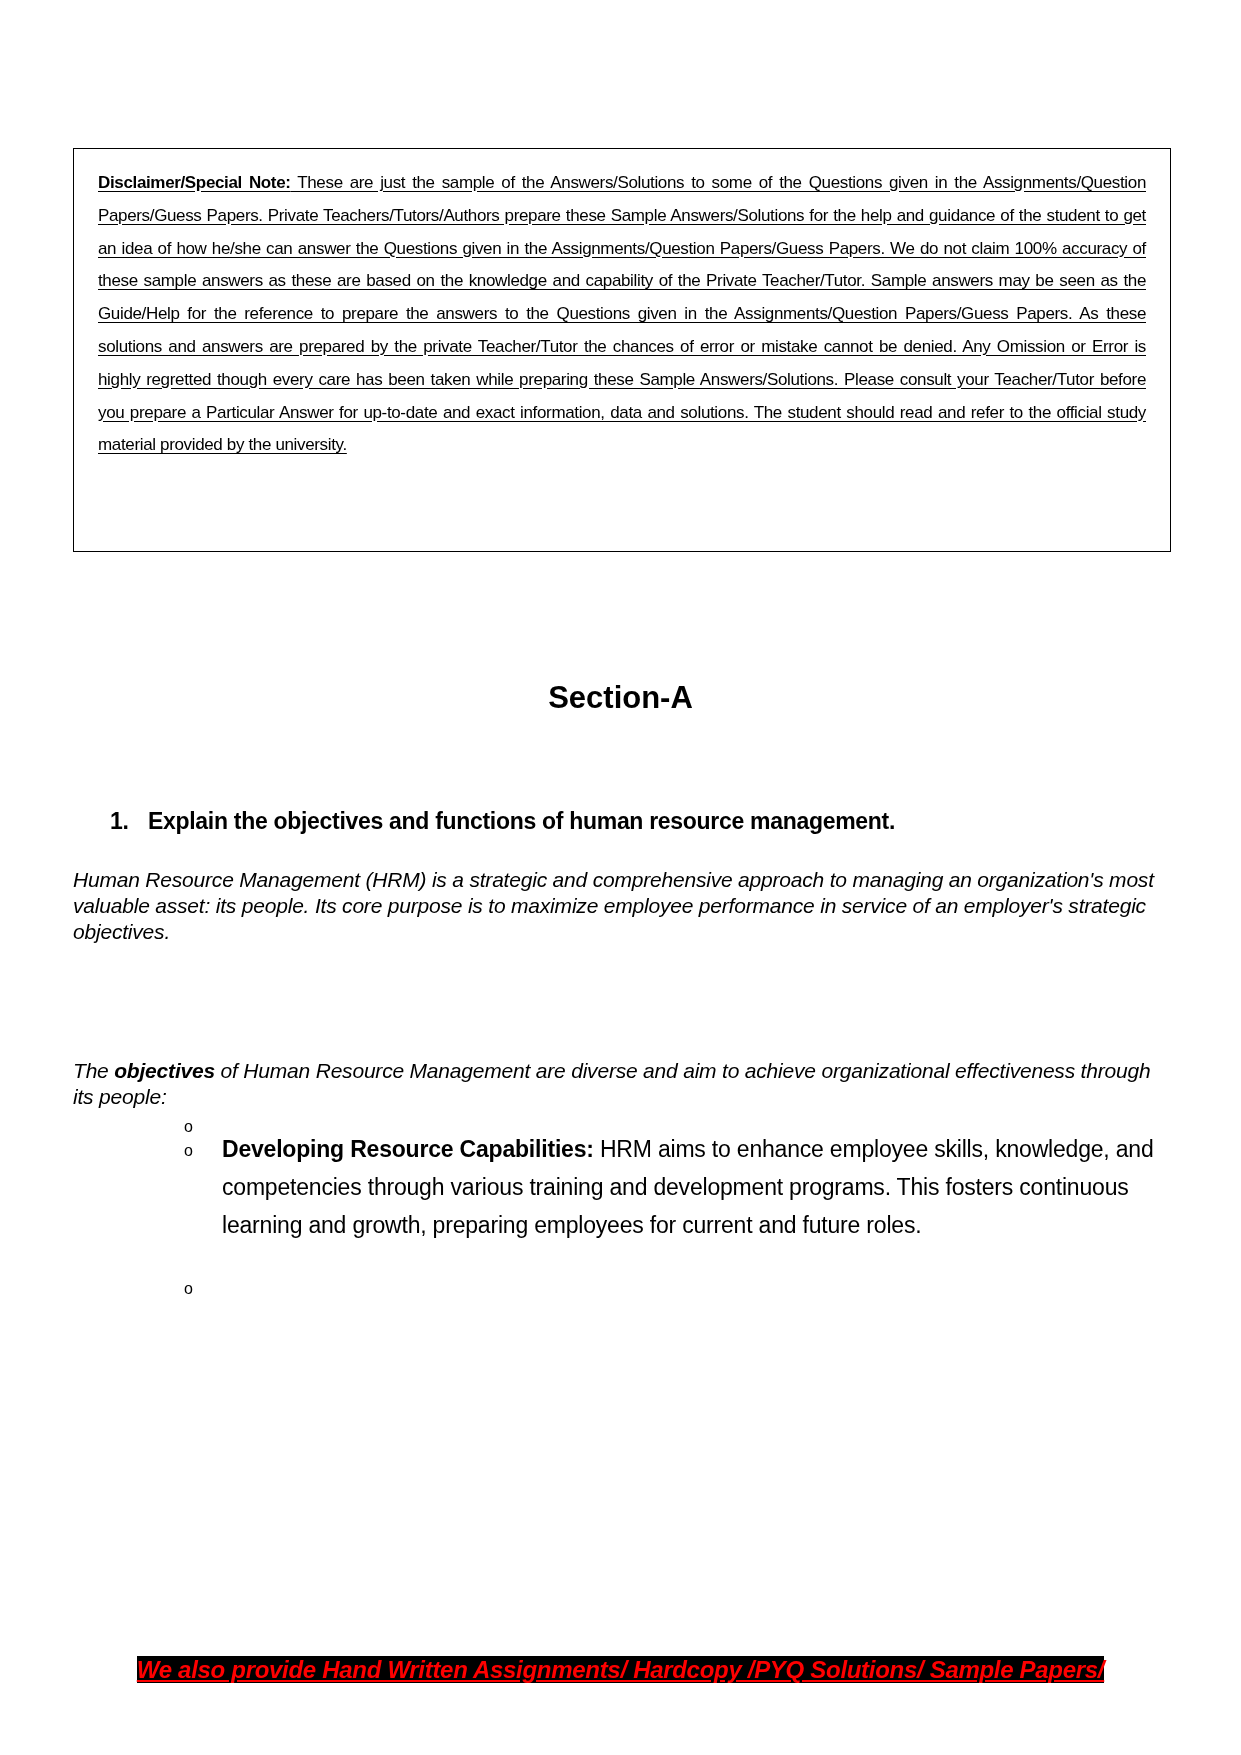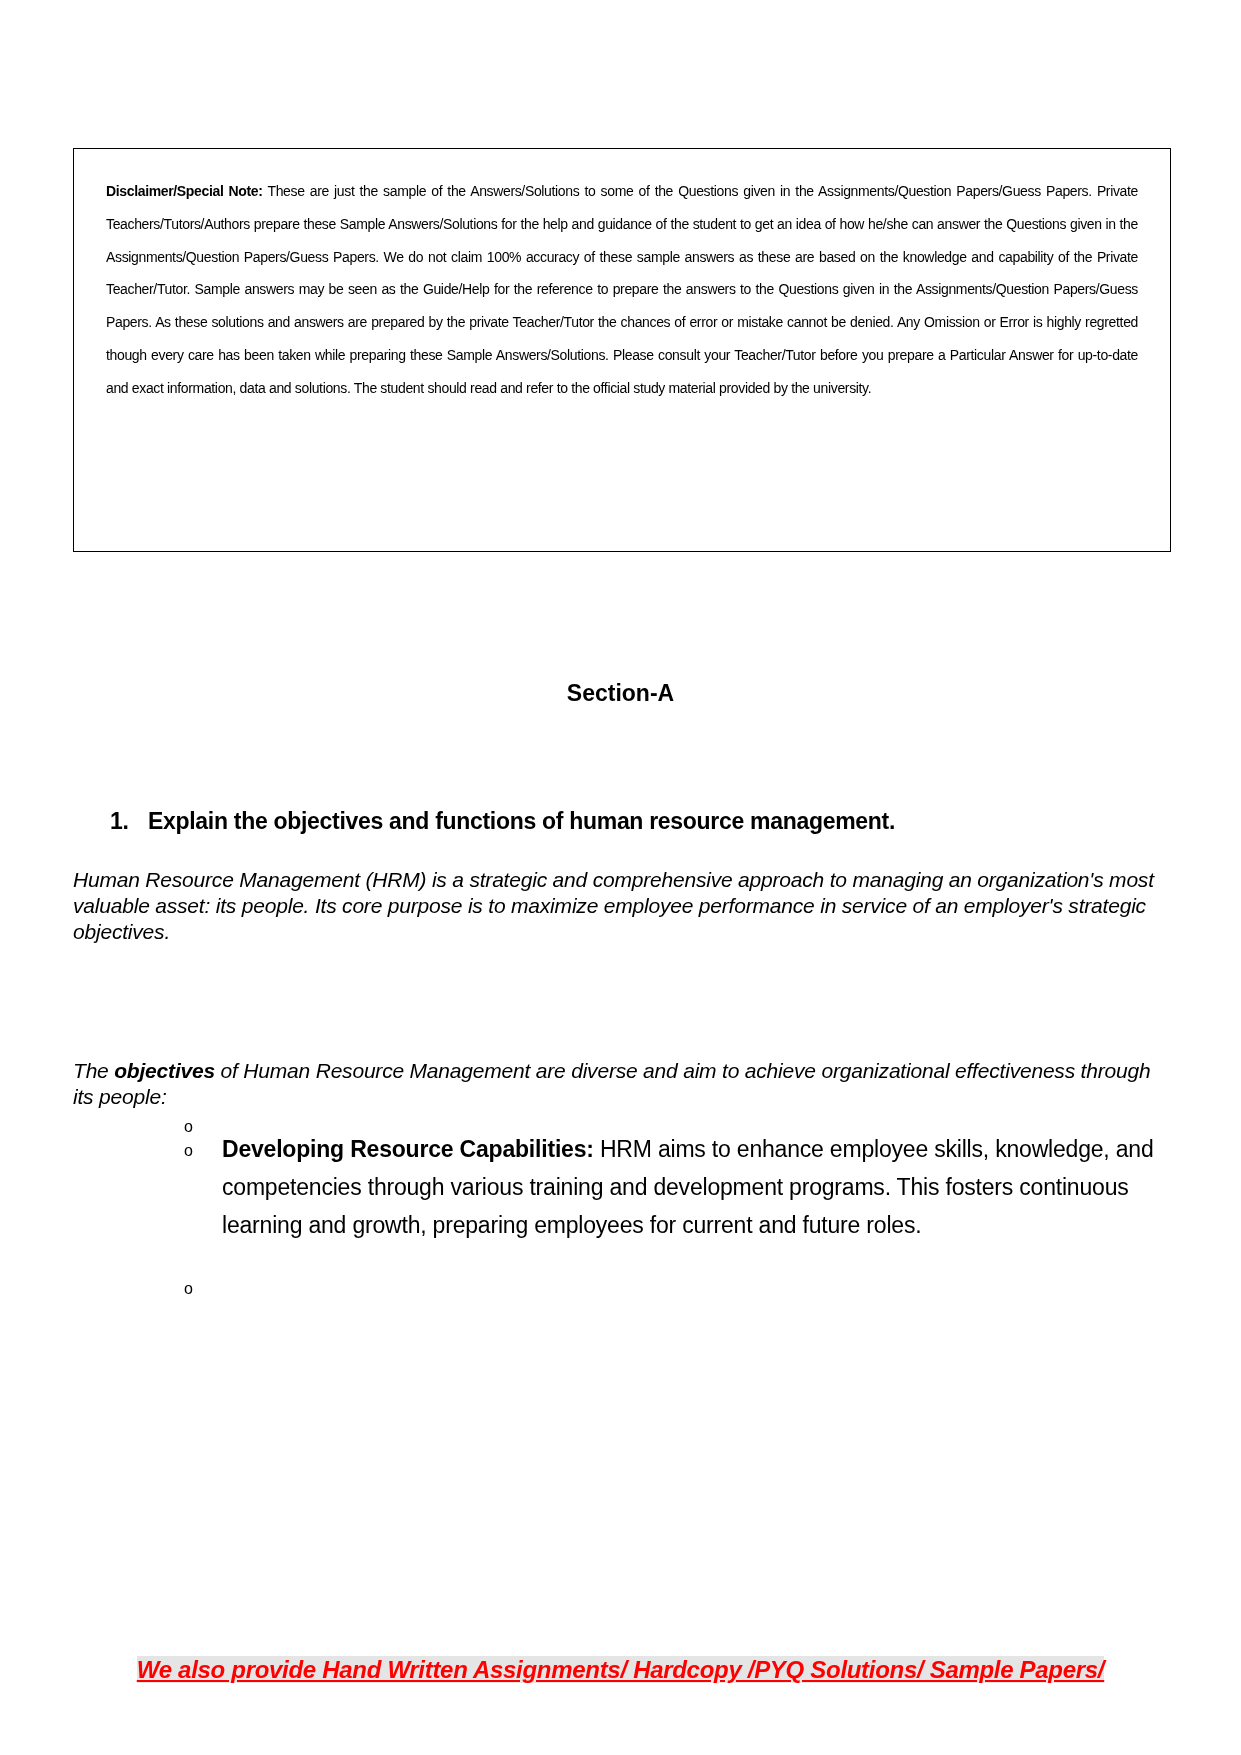--- a/index.html
+++ b/index.html
@@ -4,29 +4,29 @@
 <style>
   html, body { margin: 0; padding: 0; background: #ffffff; }
   body { width: 1241px; height: 1755px; position: relative; overflow: hidden;
          font-family: "Liberation Sans", sans-serif; color: #000; }
   .disclaimer {
     position: absolute; left: 73px; top: 148px; width: 1098px; height: 404px;
     border: 1.5px solid #000; box-sizing: border-box;
     padding: 10px 16px 0 16px;
   }
   .disclaimer p {
-    margin: 16px; font-size: 14px; line-height: 32.8px; text-align: justify;
-    text-underline-offset: 3px;
+    margin: 8px; font-size: 17px; line-height: 32.8px; text-align: justify;
+    text-decoration: underline; text-underline-offset: 3px;
     font-family: "Liberation Sans Narrow", "Liberation Sans", sans-serif;
     letter-spacing: -0.35px;
   }
   .disclaimer b { font-weight: bold; }
   .section-title {
     position: absolute; top: 680px; left: 0; width: 1241px; text-align: center;
-    font-weight: bold; font-size: 23px;
+    font-weight: bold; font-size: 31px;
   }
   .question {
     position: absolute; top: 808px; left: 110px; font-weight: bold; font-size: 23px;
     letter-spacing: -0.3px;
   }
   .question .num { display: inline-block; width: 38px; }
   .para {
     position: absolute; left: 73px; width: 1100px; font-size: 21px; line-height: 26px;
     letter-spacing: -0.2px;
     font-style: italic;
@@ -36,21 +36,21 @@
   .bullets { position: absolute; left: 0; top: 1106px; width: 1241px; }
   .bullet { position: relative; margin-bottom: 24px; }
   .bullet .mark { position: absolute; left: 184px; top: 2px; font-size: 16px; line-height: 38px; }
   .bullet .text { margin-left: 222px; width: 960px; font-size: 23px; line-height: 38px;
     letter-spacing: -0.2px; }
   .promo {
     position: absolute; left: 0; top: 1652px; width: 1241px; text-align: center;
     font-style: italic; font-weight: bold; font-size: 24px; line-height: 35px;
     color: #ff0000; text-decoration: underline; letter-spacing: -0.3px;
   }
-  .promo span { background: #e5e5e5; }
+  .promo span { background: #000000; }
 </style>
 </head>
 <body>
 
 <div class="disclaimer">
   <p><b>Disclaimer/Special Note:</b><span> These are just the sample of the Answers/Solutions to some of the Questions given in the Assignments/Question Papers/Guess Papers. Private Teachers/Tutors/Authors prepare these Sample Answers/Solutions for the help and guidance of the student to get an idea of how he/she can answer the Questions given in the Assignments/Question Papers/Guess Papers. We do not claim 100% accuracy of these sample answers as these are based on the knowledge and capability of the Private Teacher/Tutor. Sample answers may be seen as the Guide/Help for the reference to prepare the answers to the Questions given in the Assignments/Question Papers/Guess Papers. As these solutions and answers are prepared by the private Teacher/Tutor the chances of error or mistake cannot be denied. Any Omission or Error is highly regretted though every care has been taken while preparing these Sample Answers/Solutions. Please consult your Teacher/Tutor before you prepare a Particular Answer for up-to-date and exact information, data and solutions. The student should read and refer to the official study material provided by the university.</span></p>
 </div>
 
 <div class="section-title">Section-A</div>
 

